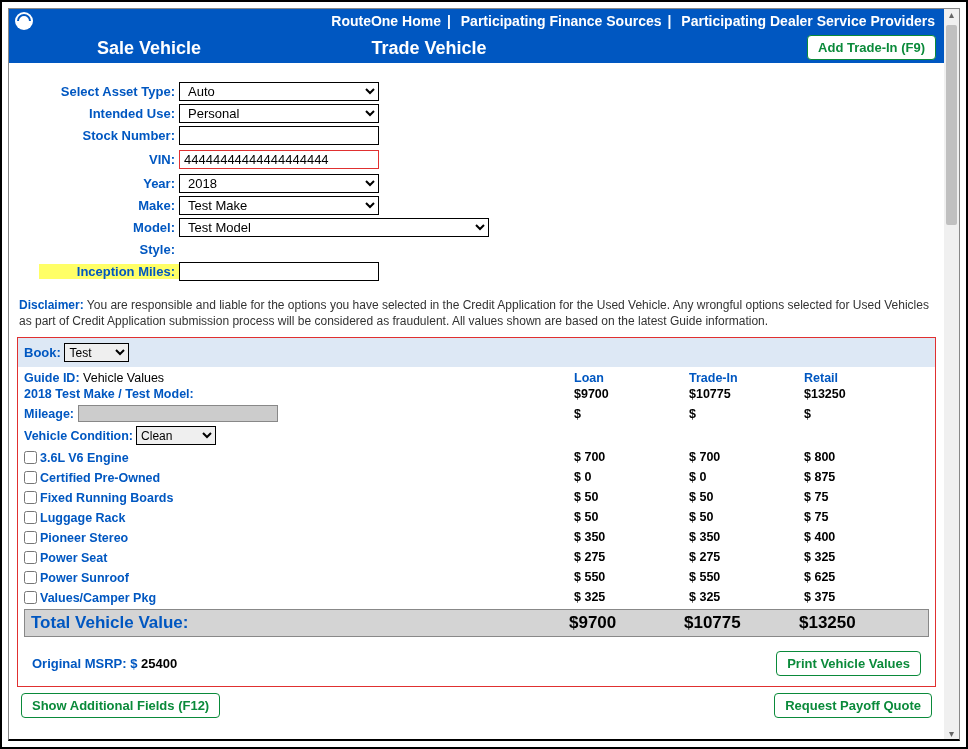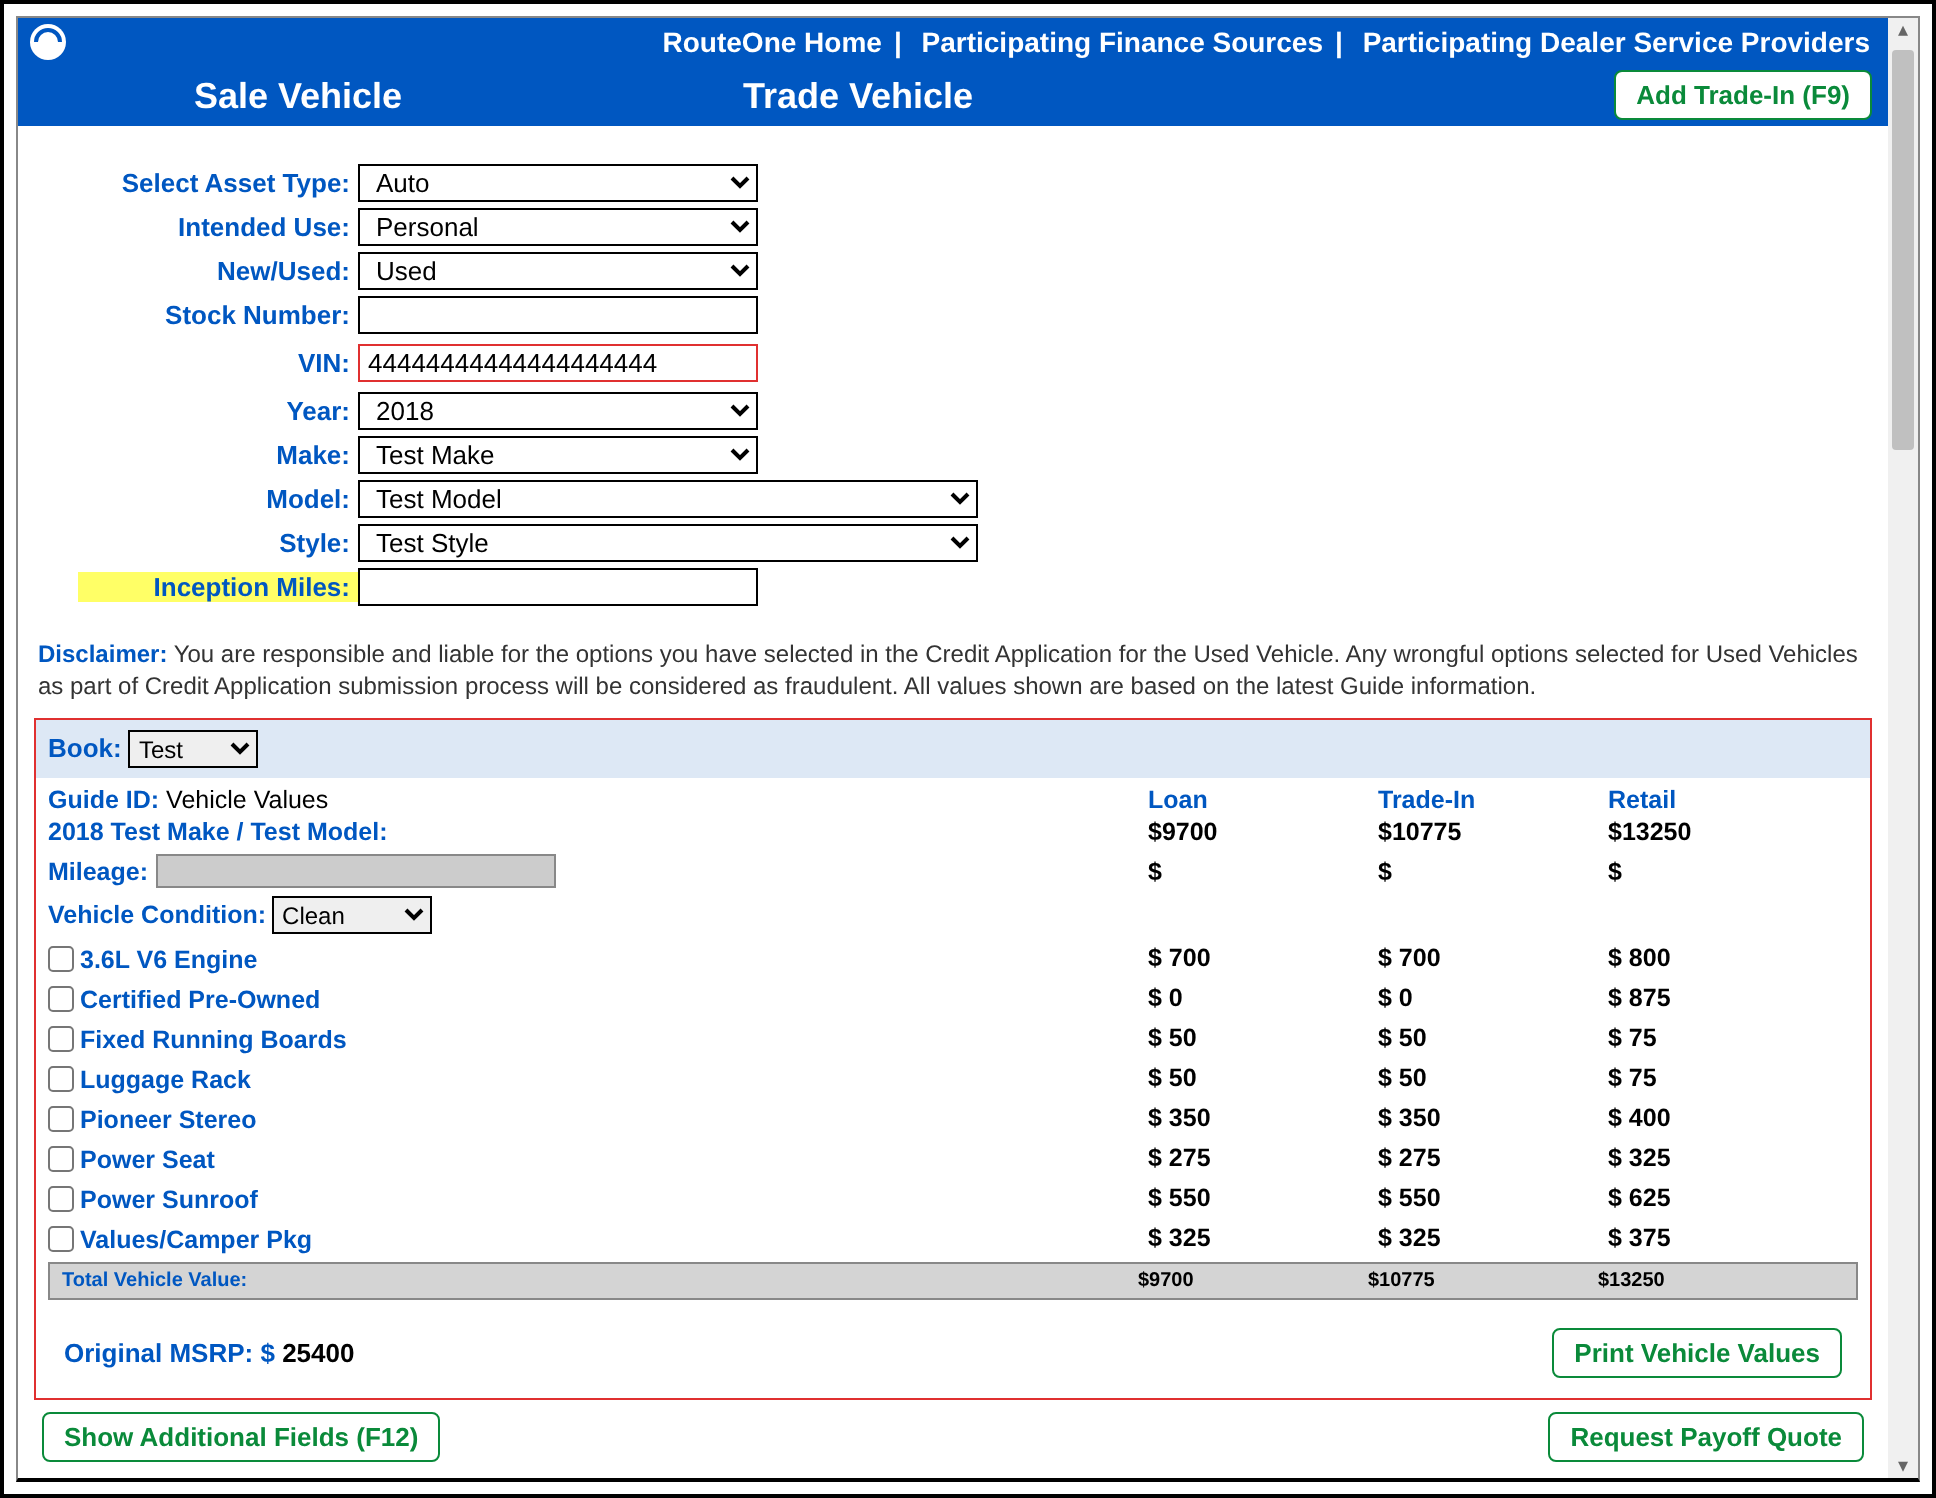--- a/index.html
+++ b/index.html
@@ -38,21 +38,21 @@
   .book-bar{ background:#dde8f5; padding:5px 6px; font-size:13px; color:#0057c1; font-weight:bold;}
   .book-bar select{ border:1px solid #000; font-size:12px; height:19px; width:65px;}
   .vals-head{ display:flex; padding:4px 6px 0 6px; font-size:12.5px;}
   .lab-col{ flex:0 0 550px; color:#0057c1; font-weight:bold;}
   .num-col{ flex:0 0 115px; font-weight:bold;}
   .blue{ color:#0057c1;}
   .row-line{ display:flex; padding:2px 6px; font-size:12.5px; align-items:center;}
   .row-line .lab-col input[type=checkbox]{ margin:0 3px 0 0; position:relative; top:2px;}
   .mileage-input{ border:1px solid #888; background:#ccc; width:200px; height:17px; margin-left:4px;}
   .cond-select{ border:1px solid #000; height:19px; width:80px; font-size:12px; margin-left:3px;}
-  .total-row{ background:#d4d4d4; border:1px solid #888; margin:2px 6px 0 6px; display:flex; padding:3px 0; font-size:10px; font-weight:bold;}
+  .total-row{ background:#d4d4d4; border:1px solid #888; margin:2px 6px 0 6px; display:flex; padding:3px 0; font-size:17px; font-weight:bold;}
   .total-row .lab-col{ padding-left:6px; flex:0 0 544px;}
   .bottom-row{ display:flex; justify-content:space-between; align-items:center; padding:14px 14px 10px 14px;}
   .msrp{ color:#0057c1; font-weight:bold; font-size:13px;}
   .msrp .blk{ color:#000;}
   
   .footer-row{ display:flex; align-items:center; gap:10px; padding:0 12px 8px 12px; font-size:12.5px;}
   .footer-link{ color:#0057c1; font-weight:bold;}
 </style>
 </head>
 <body>
@@ -84,24 +84,20 @@
       <div class="form-area">
         <div class="form-row">
             <label>Select Asset Type:</label>
             <select class="w200"><option>Auto</option></select>
           </div>
         <div class="form-row">
             <label>Intended Use:</label>
             <select class="w200"><option>Personal</option></select>
           </div>
         <div class="form-row">
-            <label>New/Used:</label>
-            <select class="w200"><option>Used</option></select>
-          </div>
-        <div class="form-row">
             <label>Stock Number:</label>
             <input type="text" class="w200" value="" style="">
           </div>
         <div class="form-row" style="height:25px;">
             <label>VIN:</label>
             <input type="text" class="w200 vin-input" value="44444444444444444444" style="">
           </div>
         <div class="form-row">
             <label>Year:</label>
             <select class="w200"><option>2018</option></select>
@@ -109,21 +105,20 @@
         <div class="form-row">
             <label>Make:</label>
             <select class="w200"><option>Test Make</option></select>
           </div>
         <div class="form-row">
             <label>Model:</label>
             <select class="w310"><option>Test Model</option></select>
           </div>
         <div class="form-row">
             <label>Style:</label>
-            <select class="w310"><option>Test Style</option></select>
           </div>
         <div class="form-row">
             <label class="highlight">Inception Miles:</label>
             <input type="text" class="w200" value="" style="">
           </div>
       </div>
 
       <div class="disclaimer"><b>Disclaimer:</b><span> You are responsible and liable for the options you have selected in the Credit Application for the Used Vehicle. Any wrongful options selected for Used Vehicles as part of Credit Application submission process will be considered as fraudulent. All values shown are based on the latest Guide information.</span></div>
 
       <div class="red-box">

